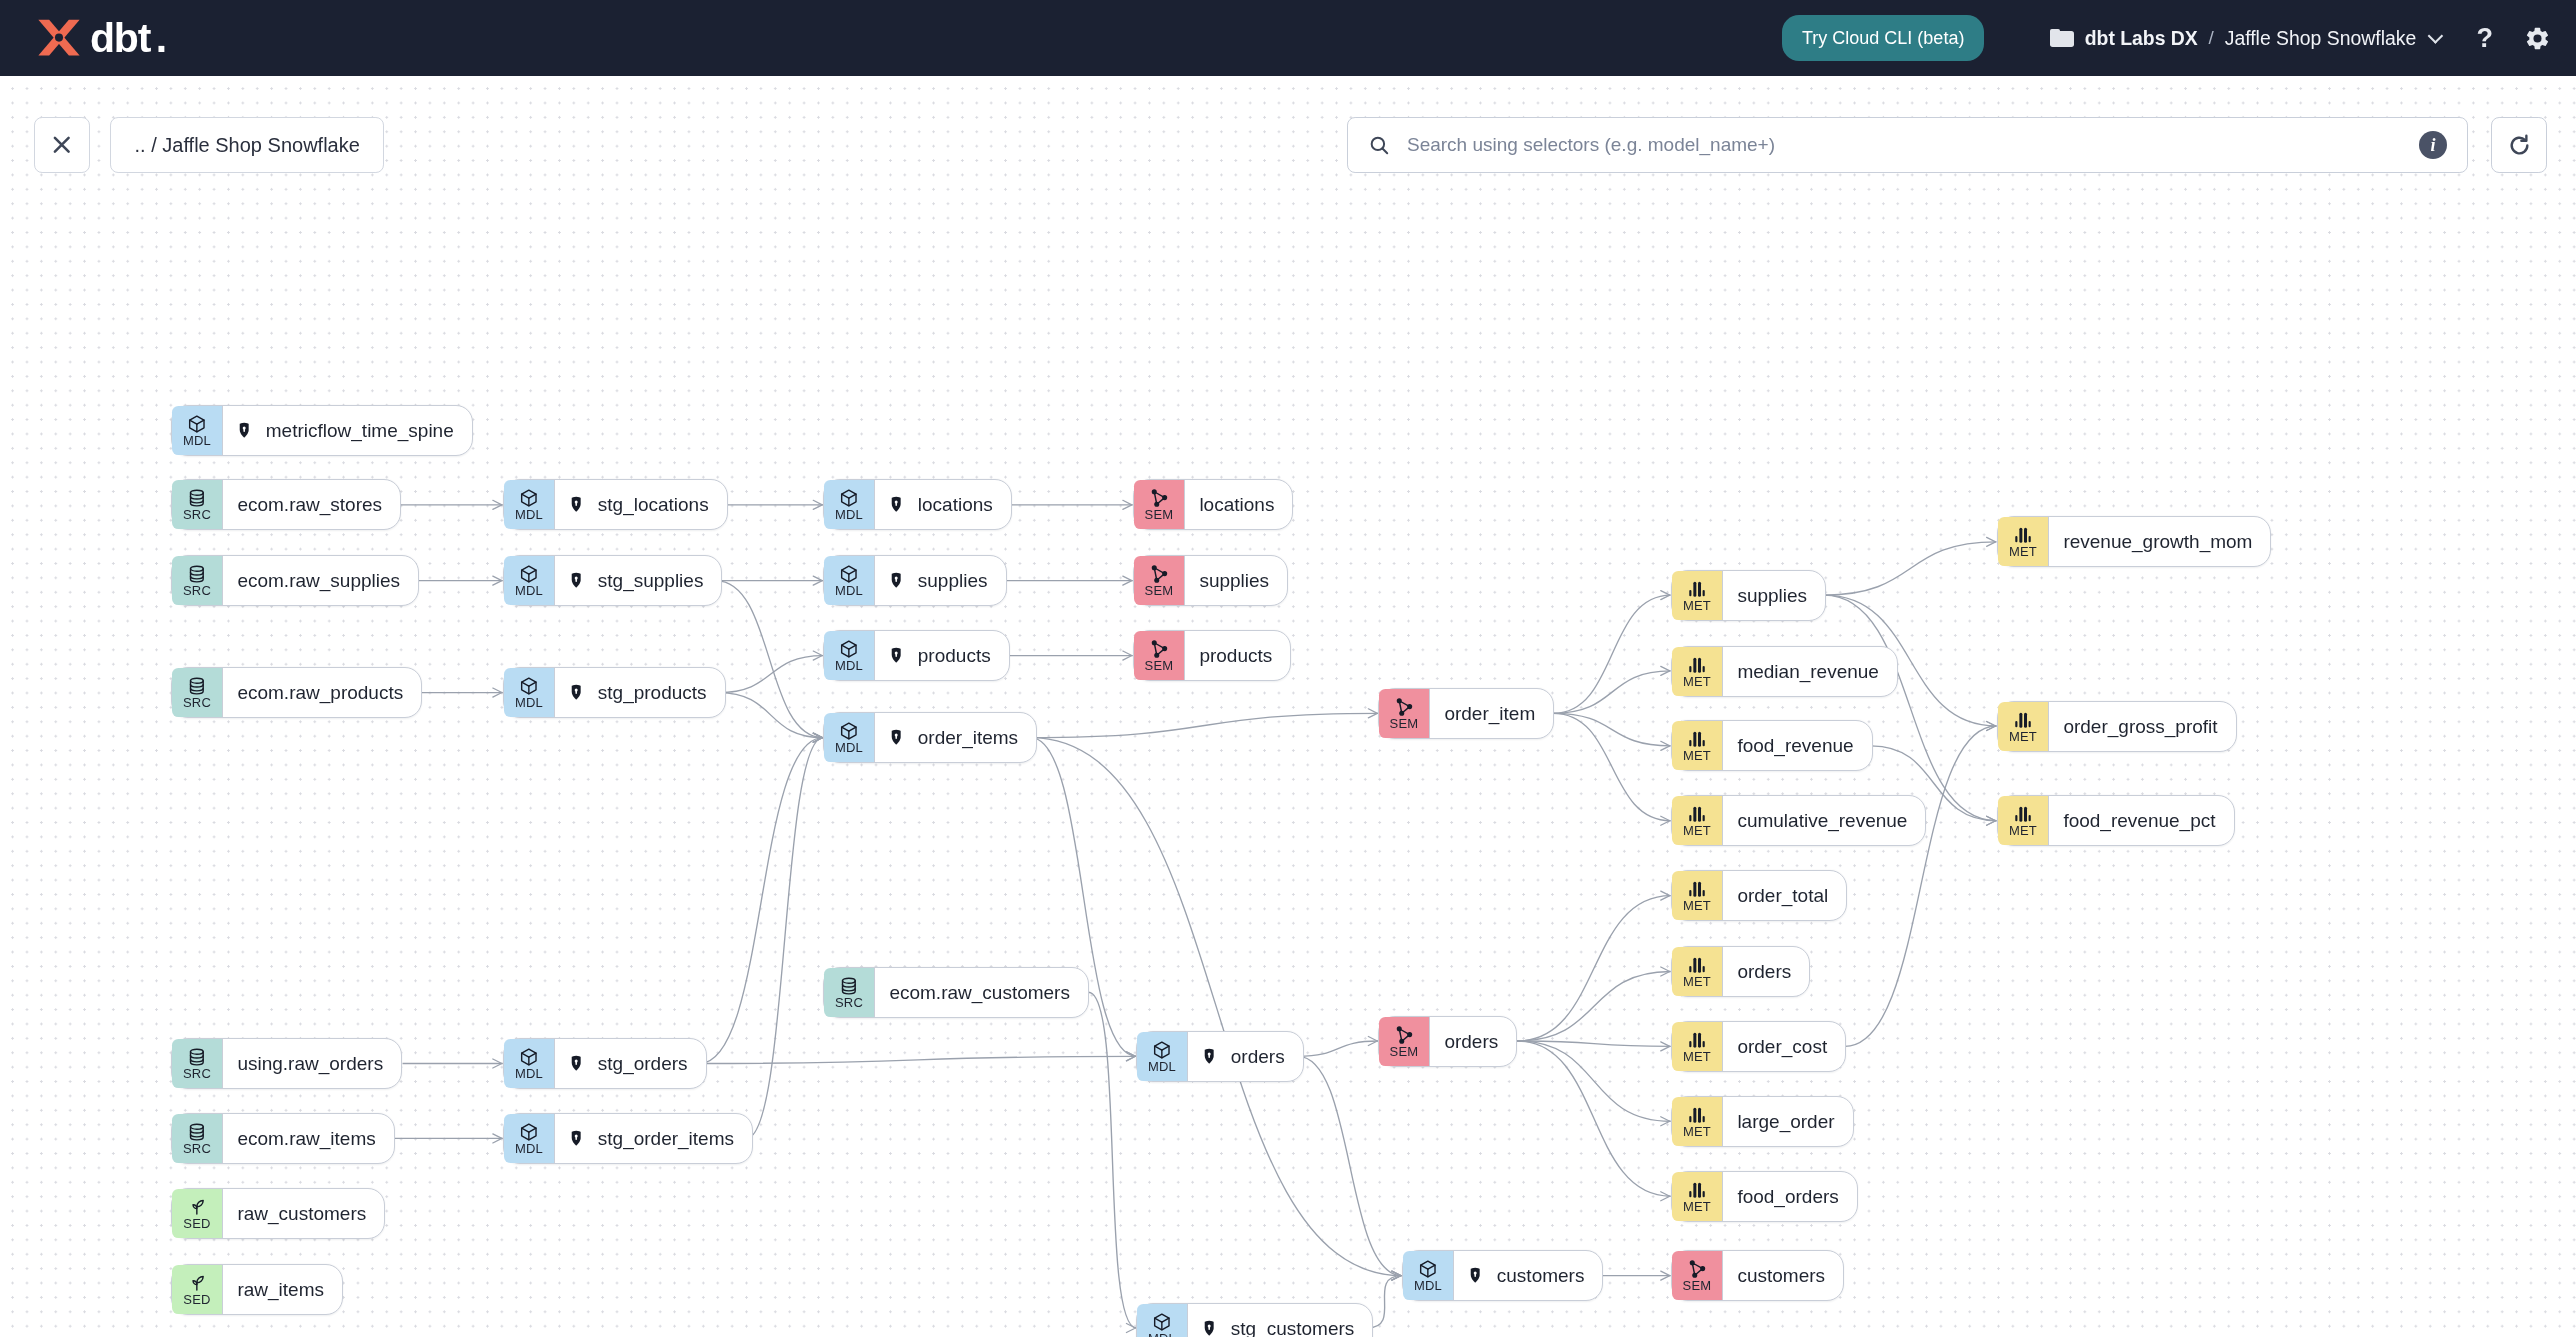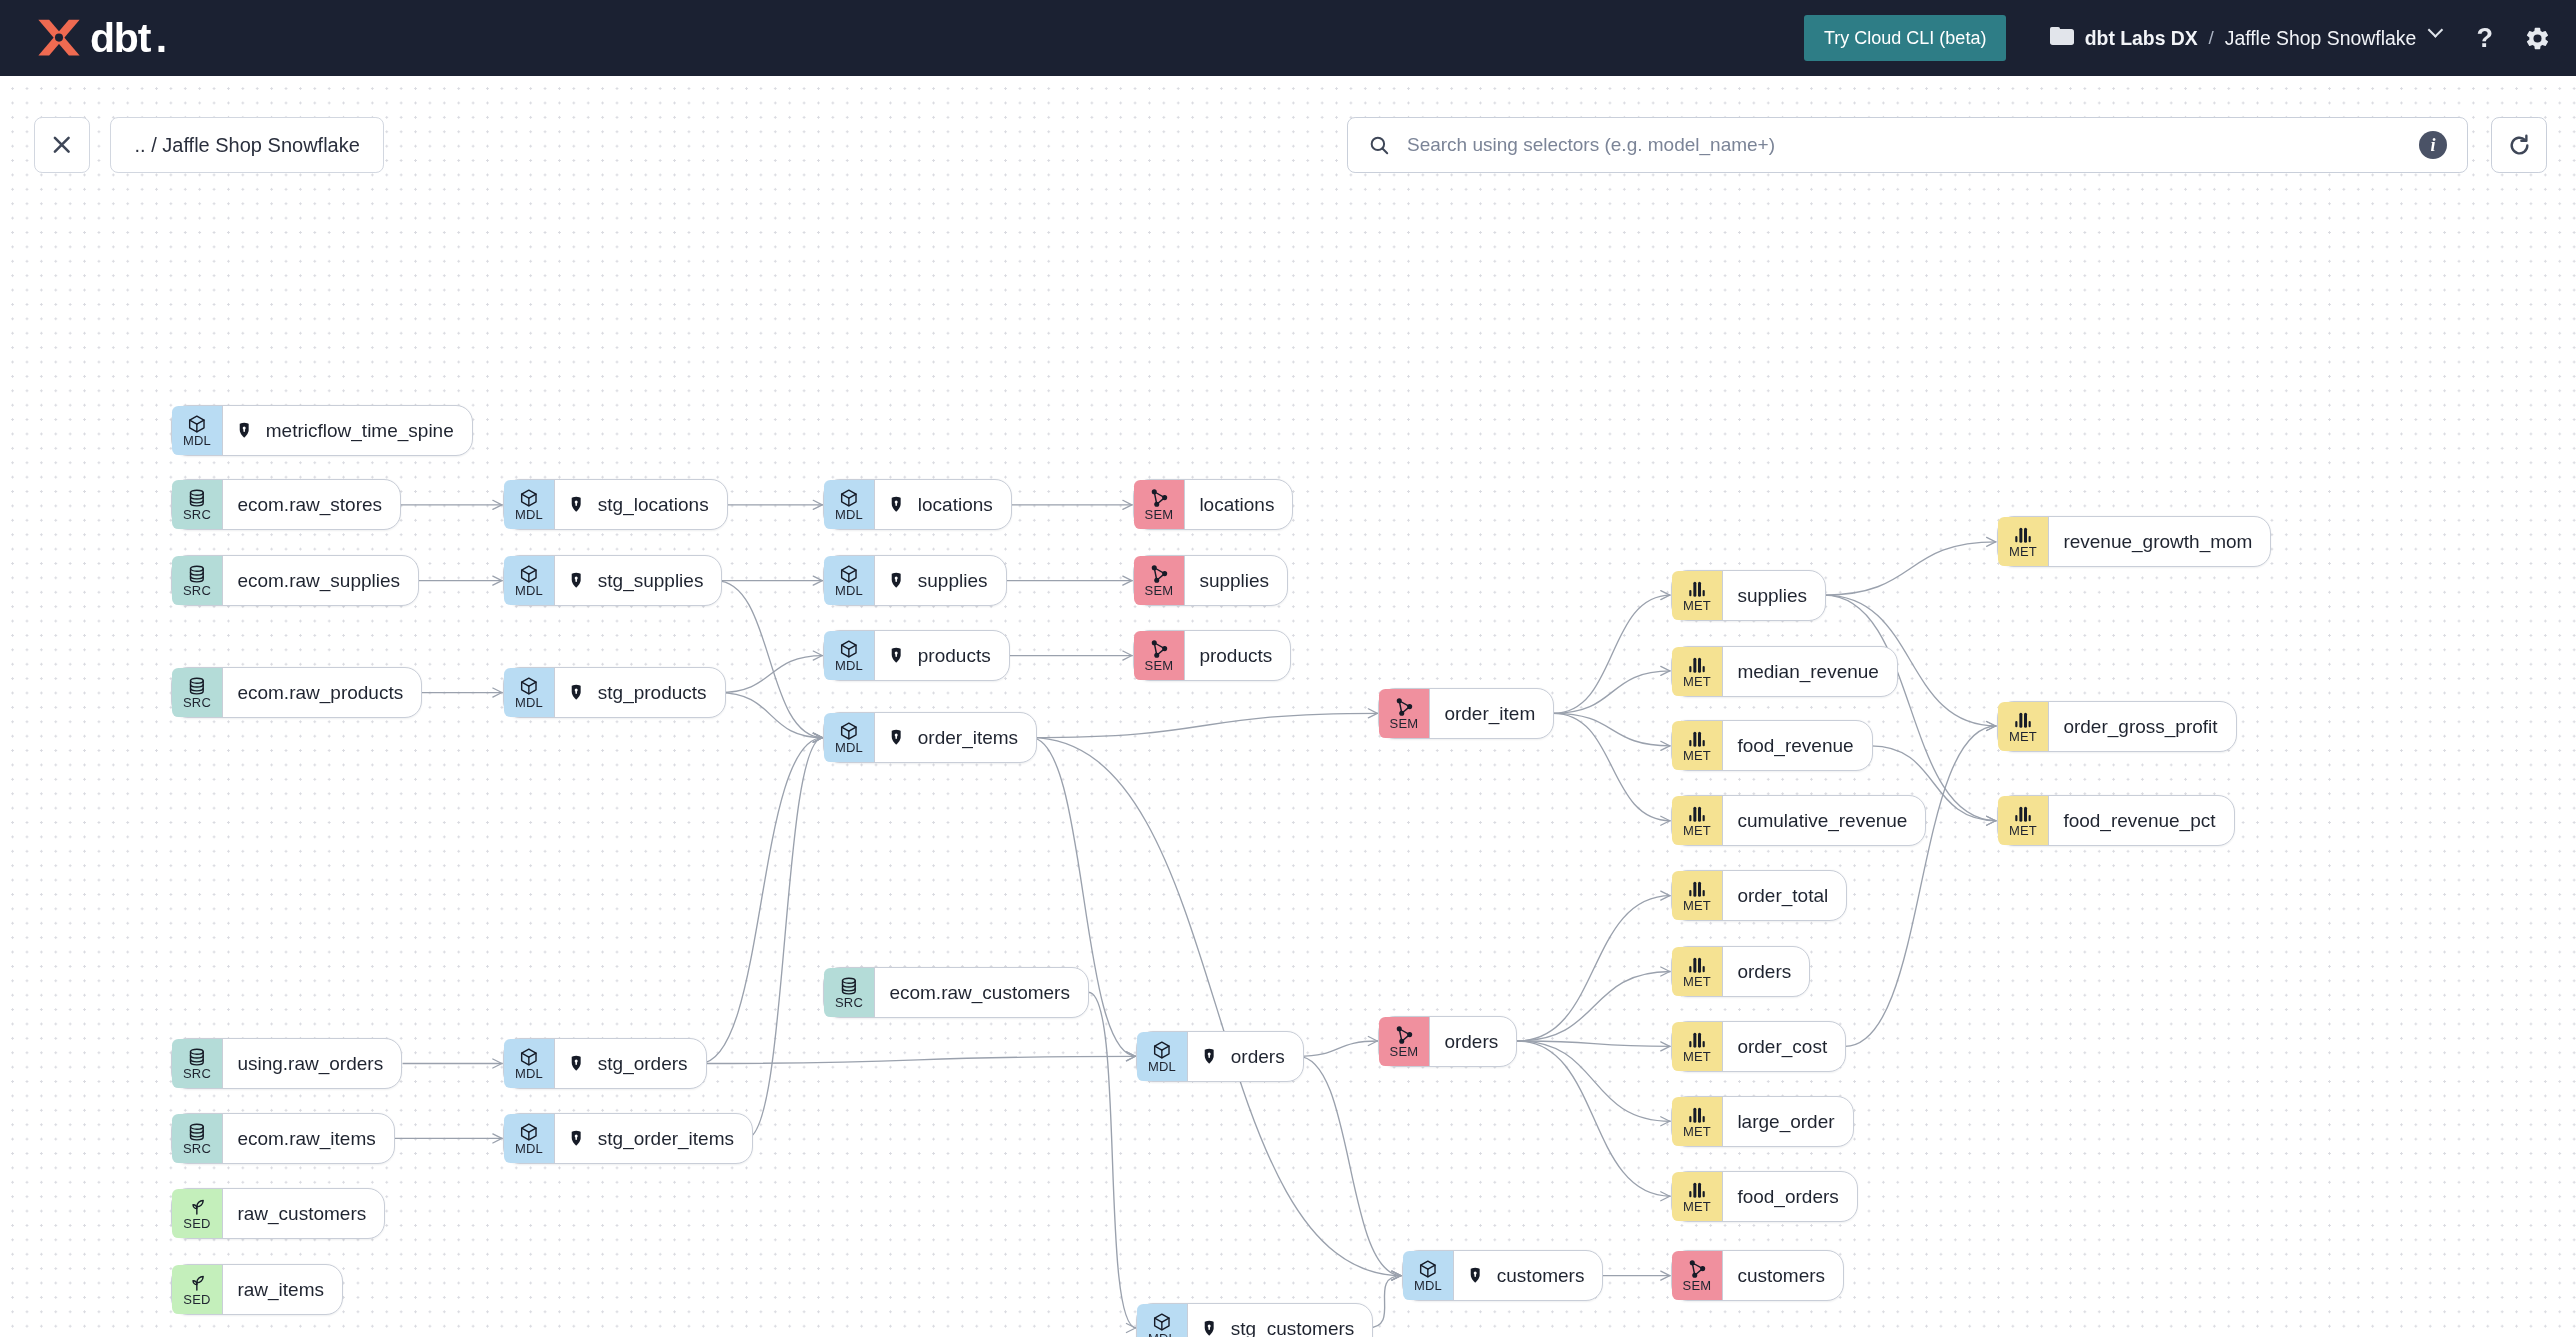--- a/index.html
+++ b/index.html
@@ -32,24 +32,24 @@
     padding: 9px 20px; cursor: pointer; white-space: nowrap;
     display: flex; align-items: center; gap: 8.1px;
   }
   .chev { display: inline-block; width: 11.7px; height: 11.7px;
     border-right: 2.3px solid #e9ecf2; border-bottom: 2.3px solid #e9ecf2;
     transform: rotate(45deg) translate(-1.8px,-1.8px); }
   .nav-right { margin-left: auto; display: flex; align-items: center; margin-right: 25px; gap: 0; }
   #trycli {
     background: #2e7d86; color: #ffffff;
     font-size: 18px; font-weight: 500;
-    border: none; border-radius: 3px;
+    border: none; border-radius: 17px;
     padding: 12.6px 20px; cursor: pointer; white-space: nowrap;
   }
-  .breadcrumb-top { display: flex; align-items: flex-start; margin-left: 44px; gap: 10.8px; }
+  .breadcrumb-top { display: flex; align-items: center; margin-left: 66px; gap: 10.8px; }
   .folder-ico { width: 23.5px; height: 19px; position: relative; flex: 0 0 auto; }
   .folder-ico::before {
     content:""; position:absolute; left:0; top:2.7px; width:23.5px; height:16.2px;
     background:#e2e5eb; border-radius:1.8px 2.7px 2.7px 2.7px;
   }
   .folder-ico::after {
     content:""; position:absolute; left:0; top:0px; width:10px; height:4.5px;
     background:#e2e5eb; border-radius:1.8px 1.8px 0 0;
   }
   .bc-org { color:#f2f4f8; font-size:19.4px; font-weight:700; white-space: nowrap;}

